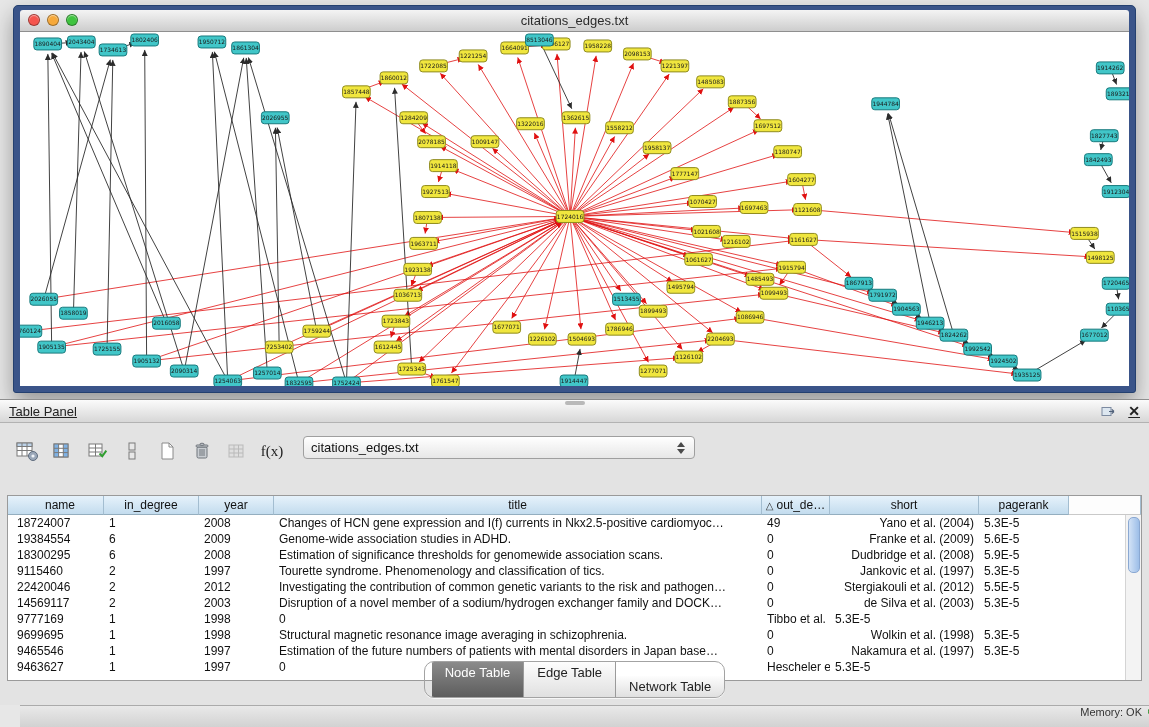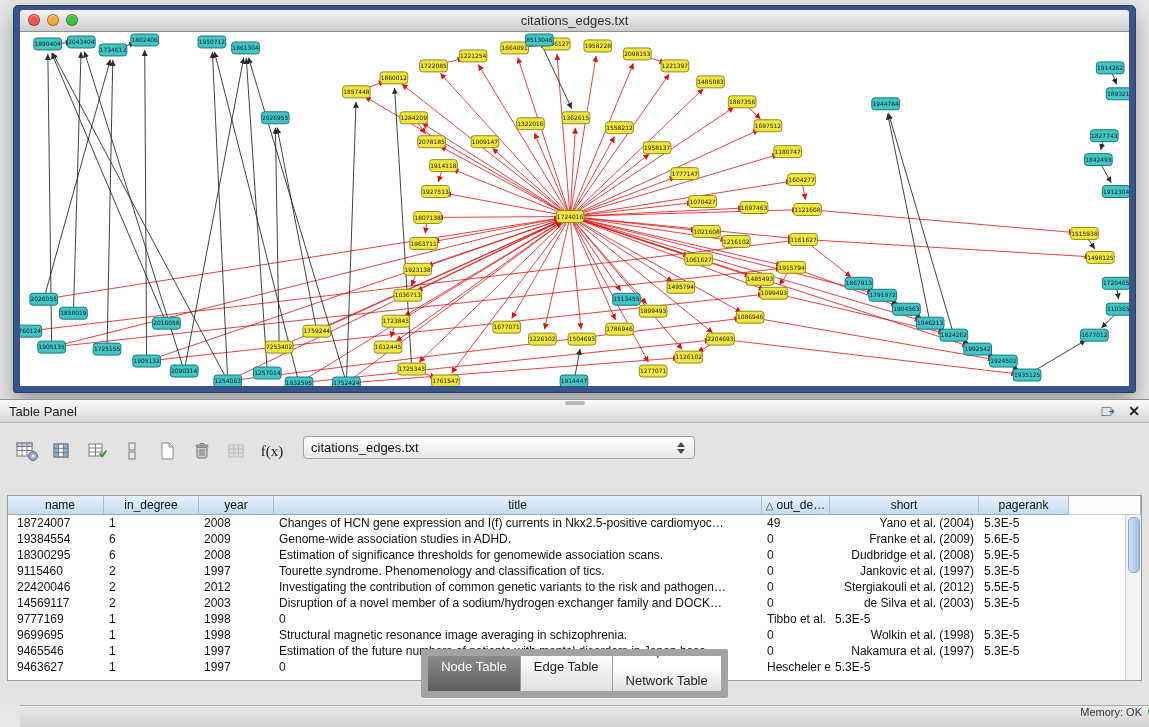--- a/index.html
+++ b/index.html
@@ -30,21 +30,21 @@
   .net-canvas svg{position:absolute;left:0;top:0;width:100%;height:100%;}
 
   
   #table-panel{
     position:absolute;left:0;top:399px;width:1149px;height:306px;
     background:#e3e3e3;border-top:1px solid #8e8e8e;box-sizing:border-box;
   }
   .panel-header{
     height:22px;position:relative;
     background:linear-gradient(#fbfbfb,#d7d7d7);border-bottom:1px solid #b2b2b2;
-    display:flex;align-items:center;padding:0 9px;font-size:13px;color:#222;
+    display:flex;align-items:center;padding:0 9px;font-size:13px;color:#222;text-decoration:underline;
   }
   .grip{position:absolute;left:50%;top:1px;width:20px;height:4px;margin-left:-10px;
     background:#b9b9b9;border-radius:2px;}
   .panel-header-icons{margin-left:auto;display:flex;align-items:center;gap:12px;}
   .close-x{font-size:14px;font-weight:bold;color:#222;cursor:default;line-height:14px;}
   .float-btn{display:flex;align-items:center;}
 
   .toolbar{display:flex;align-items:center;height:32px;margin:12px 0 0 14px;gap:9px;}
   .tbtn{width:26px;height:26px;display:flex;align-items:center;justify-content:center;}
   .tbtn.disabled{opacity:.55;}
@@ -80,22 +80,22 @@
     overflow:hidden;white-space:nowrap;
   }
   .c0{padding-left:9px;}
   .c5{text-align:right;}
   .vscroll{position:absolute;right:0;top:19px;bottom:0;width:15px;background:#f3f3f3;border-left:1px solid #d4d4d4;}
   .vthumb{position:absolute;left:2px;top:2px;width:10px;height:54px;border-radius:5px;
     background:linear-gradient(90deg,#d2e2f6,#9dbeе8);
     background:linear-gradient(90deg,#d2e2f6,#9dbee8);border:1px solid #8aa8d2;}
 
   .tabs-wrap{position:absolute;left:0;right:0;bottom:7px;display:flex;justify-content:center;}
-  .tabs{display:flex;border:7px solid #a3a3a3;border-radius:2px;overflow:hidden;
-    box-shadow:0 1px 0 rgba(255,255,255,.7);}
+  .tabs{display:flex;border:1px solid #a3a3a3;border-radius:10px;overflow:hidden;
+    box-shadow:0 1px 0 rgba(255,255,255,.7);padding-left:7px;}
   .tab{
     padding:3px 13px;font-size:13px;color:#222;background:linear-gradient(#fdfdfd,#e0e0e0);
     border-right:1px solid #9a9a9a;
   }
   .tab:last-child{border-right:none;margin-top:14px;}
   .tab.active{background:linear-gradient(#8b8b8b,#5d5d5d);color:#fff;}
 
   
   #status-bar{
     position:absolute;left:0;bottom:0;width:100%;height:22px;box-sizing:border-box;

